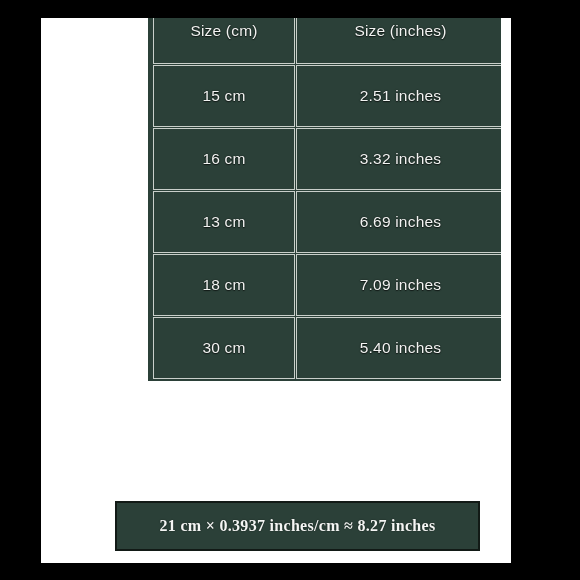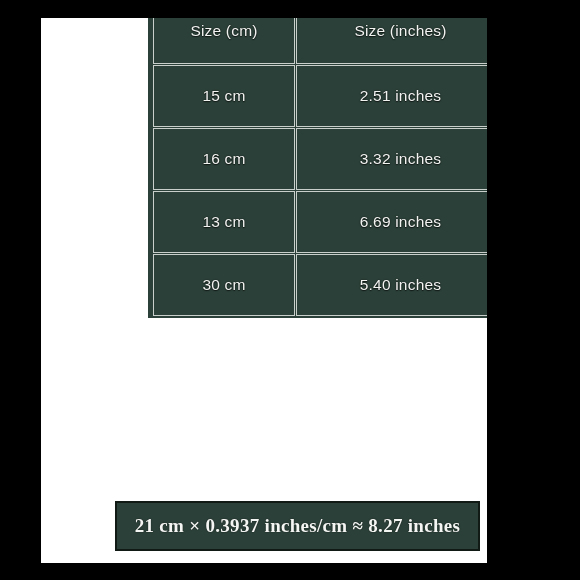--- a/index.html
+++ b/index.html
@@ -13,20 +13,21 @@
     overflow: hidden;
     font-family: "Liberation Sans", sans-serif;
   }
 
   #screenshot {
     position: relative;
     width: 487px;
     height: 580px;
     background: #000000;
     overflow: hidden;
+    padding-left: 24px;
   }
 
   
   .page-panel {
     position: absolute;
     left: 41px;
     top: 18px;
     width: 539px;
     height: 545px;
     background: #ffffff;
@@ -90,21 +91,21 @@
     background: #2b4038;
     box-shadow: 0 0 0 2px #121a16;
     display: flex;
     align-items: center;
     justify-content: center;
     box-sizing: border-box;
   }
   .caption-text {
     color: #f4f6f4;
     font-family: "Liberation Serif", "DejaVu Serif", serif;
-    font-size: 19px;
+    font-size: 16px;
     font-weight: 700;
     letter-spacing: 0.3px;
     text-shadow: 0 0 1.2px rgba(0,0,0,0.8);
     white-space: nowrap;
   }
 </style>
 </head>
 <body>
 
 <div id="screenshot">
@@ -129,20 +130,24 @@
             </tr>
             <tr>
               <td>16 cm</td>
               <td>3.32 inches</td>
             </tr>
             <tr>
               <td>13 cm</td>
               <td>6.69 inches</td>
             </tr>
             <tr>
+              <td>18 cm</td>
+              <td>7.09 inches</td>
+            </tr>
+            <tr>
               <td>30 cm</td>
               <td>5.40 inches</td>
             </tr>
           </tbody>
         </table>
       </div>
     </div>
 
     <div class="caption-box">
       <span class="caption-text">21 cm × 0.3937 inches/cm ≈ 8.27 inches</span>

